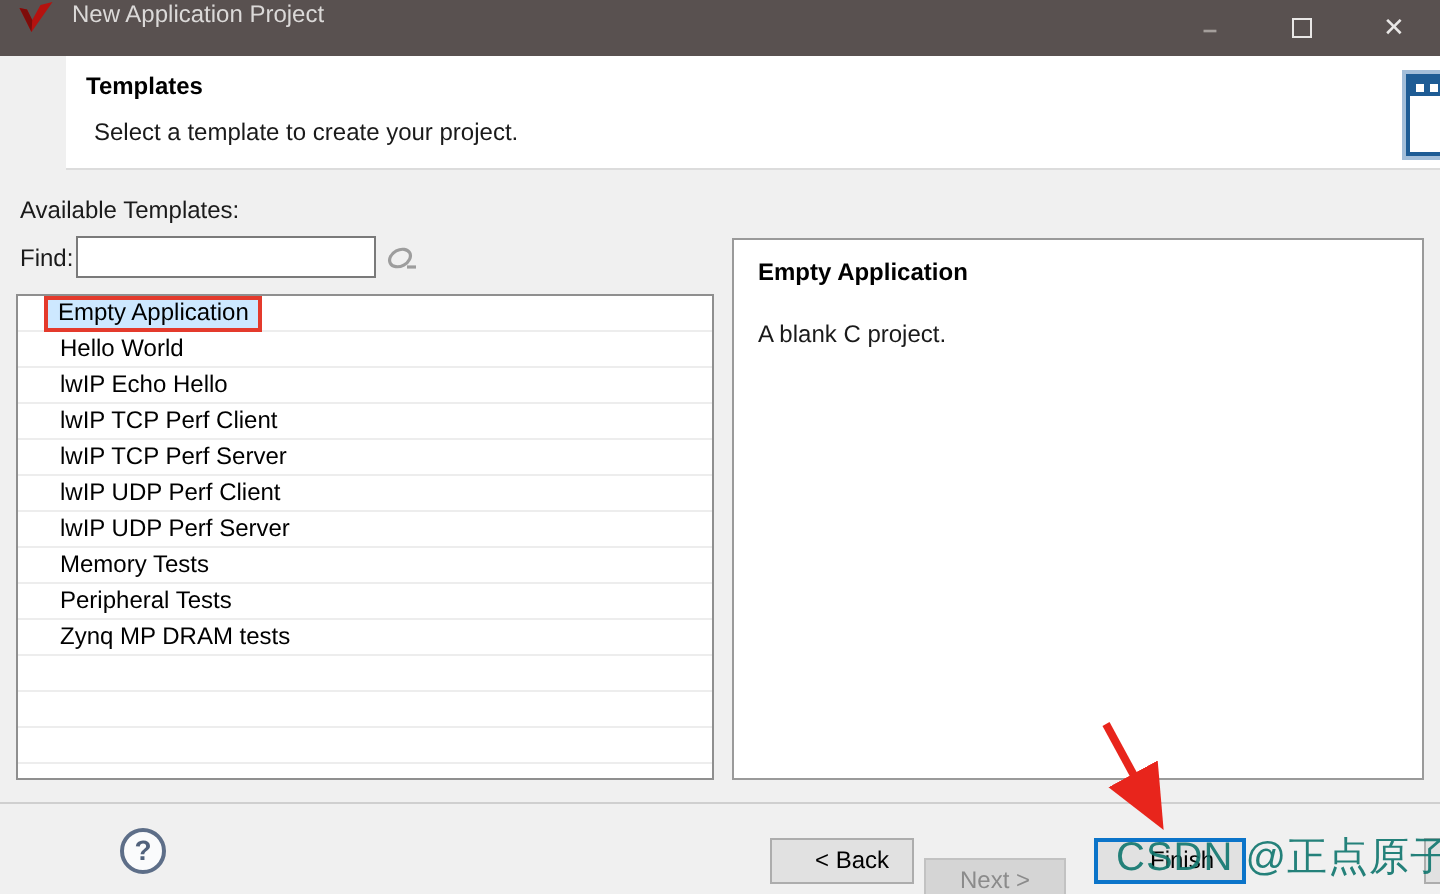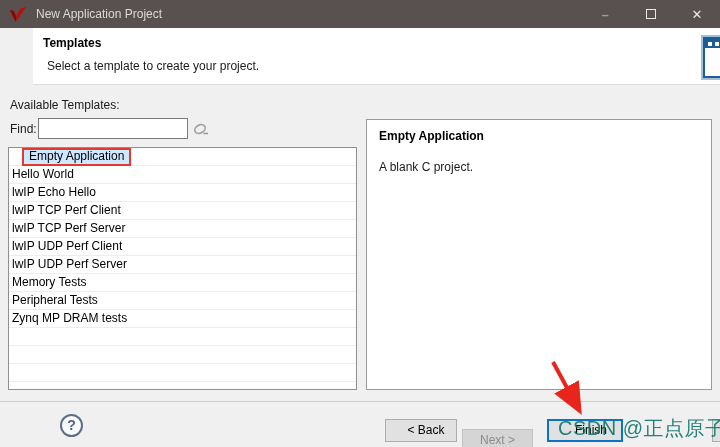--- a/index.html
+++ b/index.html
@@ -2,21 +2,21 @@
 <html><head>
 <meta charset="utf-8">
 <style>
   * { margin:0; padding:0; box-sizing:border-box; }
   html,body { width:720px; height:447px; overflow:hidden; }
   body { font-family:"Liberation Sans","DejaVu Sans",sans-serif; font-size:12px; color:#1a1a1a; }
 
   .window { position:relative; width:720px; height:447px; background:#f0f0f0; overflow:hidden; }
 
   
-  .titlebar { position:absolute; top:0; left:0; width:720px; height:28px; background:#595150; display:flex; align-items:center; }
+  .titlebar { position:absolute; top:0; left:0; width:720px; height:28px; background:#595150; display:flex; }
   .titlebar .logo { margin:0 9px 0 9px; width:18px; height:17px; flex:0 0 auto; }
   .titlebar .title { color:#dbd9d8; font-size:12px; }
   .win-controls { position:absolute; right:0; top:0; height:28px; display:flex; }
   .win-btn { width:46px; height:28px; display:flex; align-items:center; justify-content:center; color:#e9e7e6; font-size:13px; }
   .win-btn.min { color:#a59f9c; font-weight:bold; }
   .max-box { width:10px; height:10px; border:1px solid #e9e7e6; }
 
   
   .header { position:absolute; top:28px; left:0; width:720px; height:57px; background:#ffffff; border-bottom:1px solid #dcdcdc;margin-left:33px; }
   .header .h-title { position:absolute; left:10px; top:8px; font-weight:bold; font-size:12px; color:#000; }
@@ -27,21 +27,21 @@
   .app-icon .dot { width:4px; height:4px; background:#fff; }
 
   
   .body { position:absolute; top:85px; left:0; width:582px; height:316px; background:#f0f0f0; }
   .avail-label { position:absolute; left:10px; top:13px; }
   .find-label { position:absolute; left:10px; top:37px; }
   .find-input { position:absolute; left:38px; top:33px; width:150px; height:21px; border:1px solid #7a7a7a; background:#fff; font-size:12px; padding:0 4px; font-family:inherit; }
   .clear-icon { position:absolute; left:192px; top:36px; width:18px; height:16px; }
 
   .tpl-list { position:absolute; left:8px; top:62px; width:349px; height:243px; background:#fff; border:1px solid #8f8f8f; overflow:hidden; }
-  .row { height:18px; line-height:17px; border-bottom:1px solid #ededed; padding-left:3px; white-space:nowrap; color:#000; }
+  .row { height:18px; line-height:17px; border-bottom:1px solid #ededed; padding-left:21px; white-space:nowrap; color:#000; }
   .row.selected { padding-left:0; }
   .sel-chip { display:inline-block; height:18px; line-height:13px; margin-left:13px; padding:0 5px; background:#cde8ff; border:2px solid #e43a2c; vertical-align:top; }
 
   .detail-panel { position:absolute; left:366px; top:34px; width:346px; height:271px; background:#fff; border:1px solid #9a9a9a; padding:9px 12px; }
   .detail-title { font-weight:bold; font-size:12px; color:#000; }
   .detail-desc { margin-top:17px; font-size:12px; color:#1a1a1a; }
 
   
   .footer { position:absolute; left:0; top:401px; width:720px; height:46px; background:#f0f0f0; border-top:1px solid #cfcfcf; }
   .help-btn { position:absolute; left:60px; top:12px; width:23px; height:23px; border-radius:50%; border:2px solid #5d6e88; color:#51627c; background:#fafbfc; font-weight:bold; font-size:14px; text-align:center; line-height:19px; }

